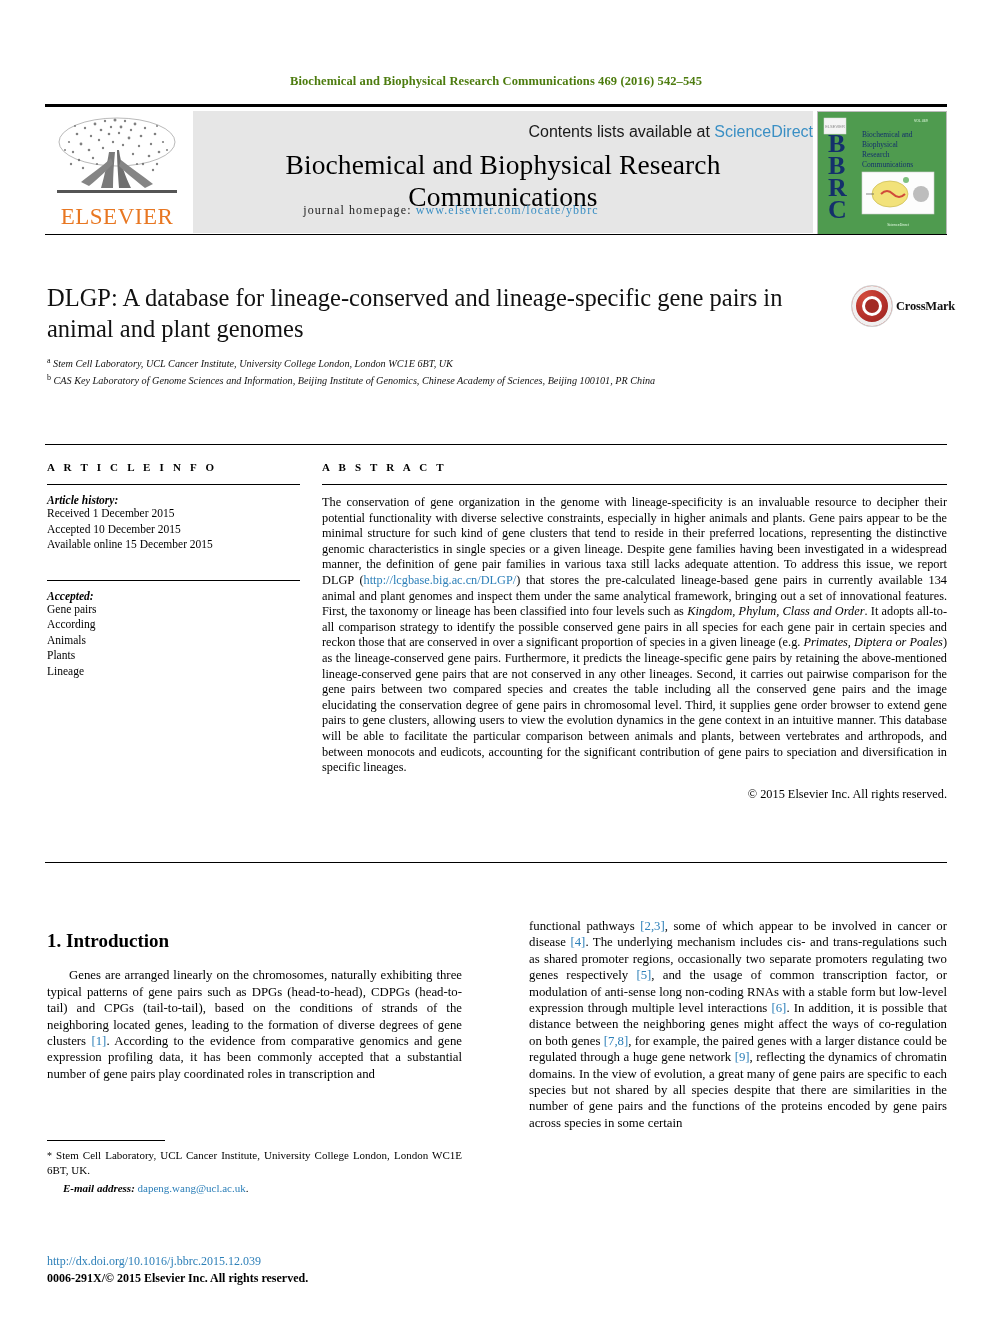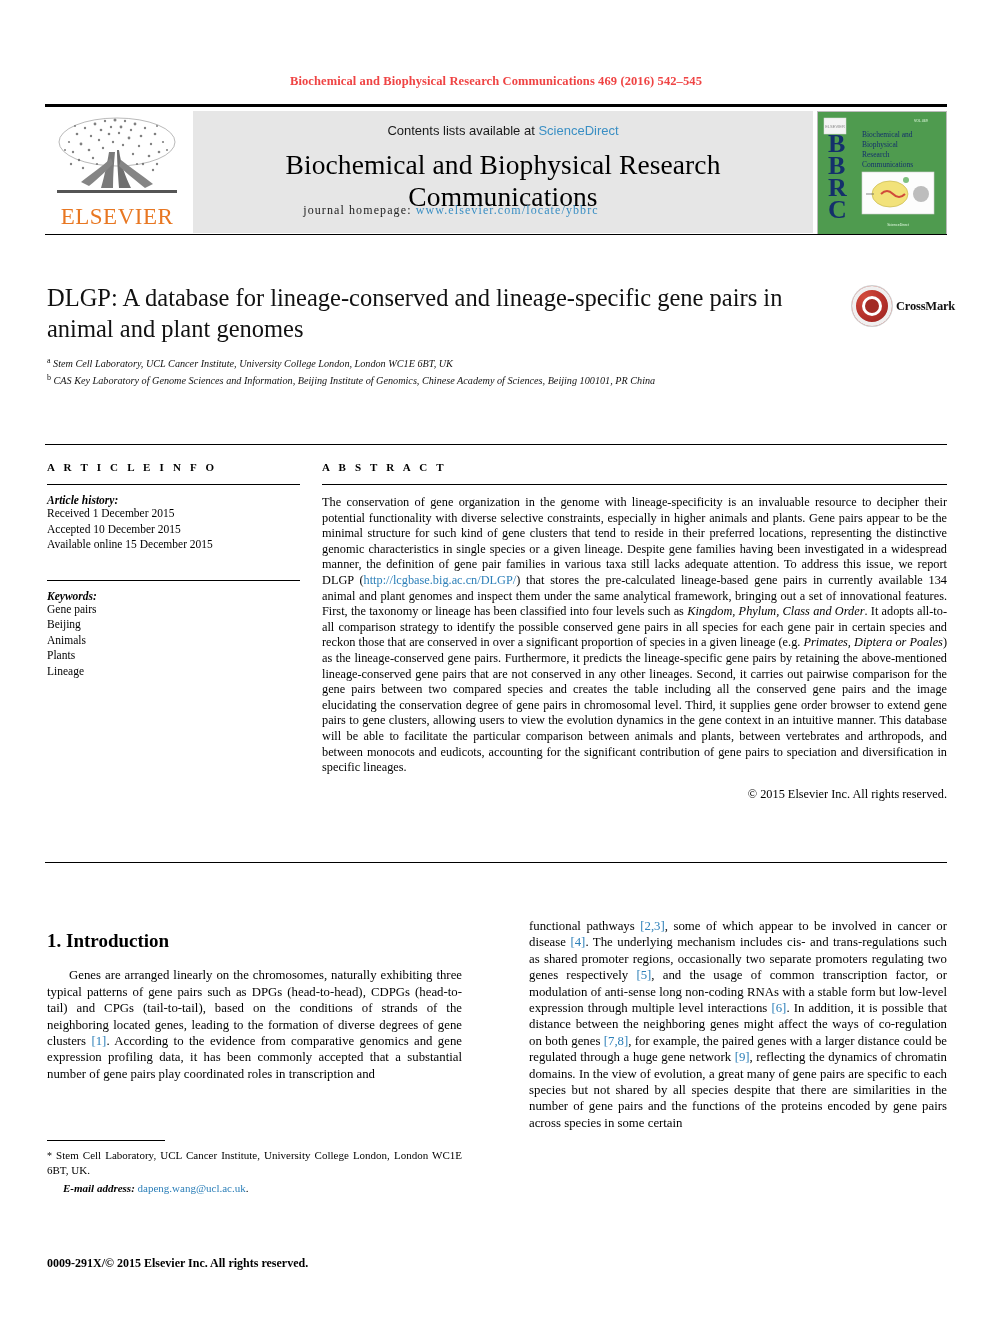--- a/index.html
+++ b/index.html
@@ -25,21 +25,21 @@
   
   .running-head {
     position: absolute;
     top: 74px;
     left: 0;
     width: 992px;
     text-align: center;
     font-family: "Liberation Serif", serif;
     font-size: 12.5px;
     font-weight: bold;
-    color: #ef4444;
+    color: #4d7c0f;
     letter-spacing: 0.1px;
   }
 
   
   .masthead {
     position: absolute;
     top: 104px;
     left: 45px;
     width: 902px;
     height: 131px;
@@ -75,23 +75,23 @@
     top: 7px;
     left: 148px;
     width: 620px;
     height: 122px;
     background: #e6e6e6;
   }
   .contents-line {
     position: absolute;
     top: 12px; left: 0;
     width: 620px;
-    text-align: center;
+    text-align: right;
     font-family: "Liberation Sans", sans-serif;
-    font-size: 13px;
+    font-size: 16px;
     color: #1a1a1a;
   }
   .contents-line .sd {
     color: #3a8fc4;
   }
   .journal-title {
     position: absolute;
     top: 38px; left: 0;
     width: 620px;
     text-align: center;
@@ -472,23 +472,23 @@
 
   <div class="info-col">
     <div class="sec-head">A R T I C L E   I N F O</div>
     <div class="thin-rule"></div>
     <div class="info-label">Article history:</div>
     <div class="info-line">Received 1 December 2015</div>
     <div class="info-line">Accepted 10 December 2015</div>
     <div class="info-line">Available online 15 December 2015</div>
     <div class="info-gap"></div>
     <div class="thin-rule"></div>
-    <div class="info-label">Keywords:</div>
+    <div class="info-label">Accepted:</div>
     <div class="info-line">Gene pairs</div>
-    <div class="info-line">Beijing</div>
+    <div class="info-line">According</div>
     <div class="info-line">Animals</div>
     <div class="info-line">Plants</div>
     <div class="info-line">Lineage</div>
   </div>
 
   <div class="abstract-col">
     <div class="sec-head">A B S T R A C T</div>
     <div class="thin-rule"></div>
     <div class="abstract-body">
       <span>The conservation of gene organization in the genome with lineage-specificity is an invaluable resource to decipher their potential functionality with diverse selective constraints, especially in higher animals and plants. Gene pairs appear to be the minimal structure for such kind of gene clusters that tend to reside in their preferred locations, representing the distinctive genomic characteristics in single species or a given lineage. Despite gene families having been investigated in a widespread manner, the definition of gene pair families in various taxa still lacks adequate attention. To address this issue, we report DLGP (</span><span class="lnk">http://lcgbase.big.ac.cn/DLGP/</span><span>) that stores the pre-calculated lineage-based gene pairs in currently available 134 animal and plant genomes and inspect them under the same analytical framework, bringing out a set of innovational features. First, the taxonomy or lineage has been classified into four levels such as </span><i>Kingdom, Phylum, Class and Order</i><span>. It adopts all-to-all comparison strategy to identify the possible conserved gene pairs in all species for each gene pair in certain species and reckon those that are conserved in over a significant proportion of species in a given lineage (e.g. </span><i>Primates, Diptera or Poales</i><span>) as the lineage-conserved gene pairs. Furthermore, it predicts the lineage-specific gene pairs by retaining the above-mentioned lineage-conserved gene pairs that are not conserved in any other lineages. Second, it carries out pairwise comparison for the gene pairs between two compared species and creates the table including all the conserved gene pairs and the image elucidating the conservation degree of gene pairs in chromosomal level. Third, it supplies gene order browser to extend gene pairs to gene clusters, allowing users to view the evolution dynamics in the gene context in an intuitive manner. This database will be able to facilitate the particular comparison between animals and plants, between vertebrates and arthropods, and between monocots and eudicots, accounting for the significant contribution of gene pairs to speciation and diversification in specific lineages.</span>
@@ -516,16 +516,17 @@
     <div class="footnote-text">
       <span class="star">*</span><span> Stem Cell Laboratory, UCL Cancer Institute, University College London, London WC1E 6BT, UK.</span>
     </div>
     <div class="email-line">
       <i>E-mail address:</i>
       <span class="lnk">dapeng.wang@ucl.ac.uk</span>.
     </div>
   </div>
 
   <div class="doi-block">
-    <div class="issn-line">0009-291X/© 2015 Elsevier Inc. All rights reserved.</div>
+    <div class="doi-line">http://dx.doi.org/10.1016/j.bbrc.2015.12.039</div>
+    <div class="issn-line">0006-291X/© 2015 Elsevier Inc. All rights reserved.</div>
   </div>
 
 </div>
 
 </body></html>

